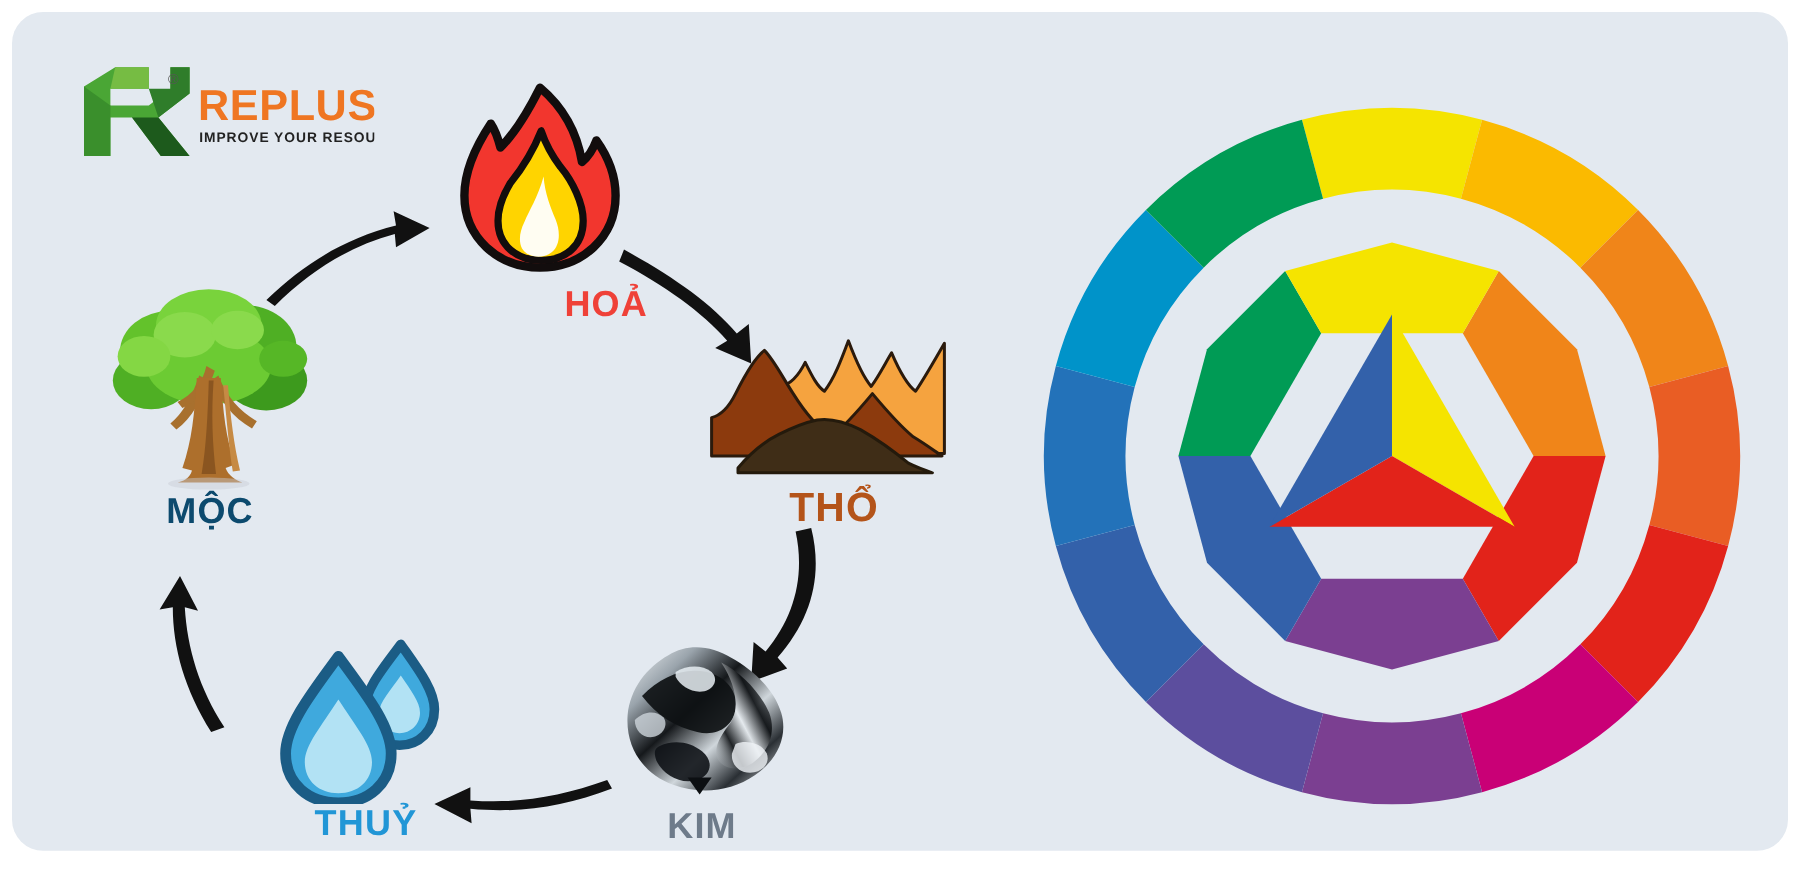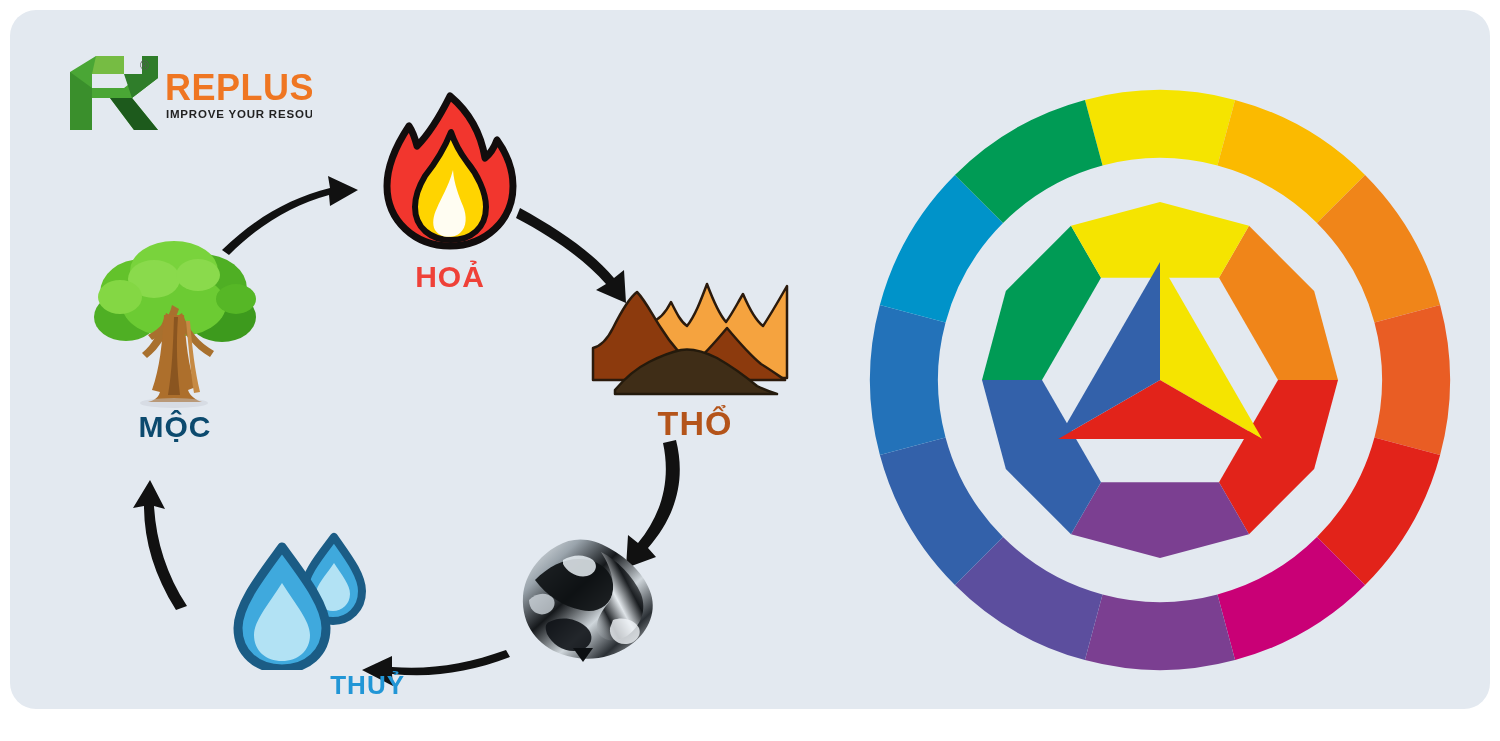--- a/index.html
+++ b/index.html
@@ -29,28 +29,28 @@
   .node .label{
     display:block;
     font-weight:bold;
     letter-spacing:1px;
     line-height:1;
     white-space:nowrap;
   }
 
   #node-moc{left:30px;top:195px;width:210px;}
   #node-moc .label{font-size:30px;color:#0c4a6e;margin-top:2px;}
-  #node-hoa{left:320px;top:48px;width:180px;}
+  #node-hoa{left:320px;top:25px;width:180px;text-align:right;}
   #node-hoa .label{font-size:30px;color:#ef4138;margin-top:4px;}
   #node-tho{left:530px;top:230px;width:250px;}
   #node-tho .label{font-size:34px;color:#b4541a;margin-top:6px;}
   #node-kim{left:450px;top:490px;width:190px;}
   #node-kim .label{font-size:30px;color:#6e7b8a;margin-top:4px;}
   #node-thuy{left:165px;top:485px;width:200px;}
-  #node-thuy .label{font-size:26px;color:#2196d6;margin-top:2px;text-align:right;}
+  #node-thuy .label{font-size:30px;color:#2196d6;margin-top:2px;}
 
   #arrows{position:absolute;left:0;top:0;width:810px;height:680px;pointer-events:none;}
 
   
   #wheel{position:absolute;left:850px;top:35px;width:610px;height:675px;}
   #wheel svg{display:block;}
 </style>
 </head>
 <body>
 
@@ -188,20 +188,21 @@
         <path d="M44 92 C 56 86, 70 88, 80 96 C 90 104, 88 116, 76 120
                  C 62 124, 48 116, 42 104 C 40 98, 40 94, 44 92 Z" fill="#101317" opacity="0.9"></path>
         <path d="M58 30 C 68 24, 80 24, 88 30 C 94 36, 90 44, 82 46
                  C 72 48, 62 42, 58 34 Z" fill="#e8eef3" opacity="0.85"></path>
         <path d="M108 90 C 118 86, 130 90, 134 98 C 137 106, 130 114, 120 114
                  C 110 114, 104 106, 105 98 Z" fill="#f0f4f7" opacity="0.8"></path>
         <path d="M24 70 C 32 62, 42 62, 48 68 C 52 74, 48 82, 40 84
                  C 32 86, 24 80, 24 70 Z" fill="#cdd5db" opacity="0.8"></path>
         <path d="M68 118 L78 132 L88 118 Z" fill="#0c0f12"></path>
       </svg>
+      <span class="label">KIM</span>
     </div>
 
     <div class="node" id="node-thuy">
       <svg class="glyph" width="150" height="145" viewBox="0 0 150 145" xmlns="http://www.w3.org/2000/svg">
         <path d="M104 12 C 118 32, 132 50, 132 66 C 132 84, 119 96, 103 96
                  C 87 96, 74 84, 74 66 C 74 50, 89 32, 104 12 Z" fill="#3fa9dd" stroke="#1b5c85" stroke-width="8" stroke-linejoin="round"></path>
         <path d="M104 38 C 112 50, 120 60, 120 69 C 120 79, 112 86, 103 86
                  C 94 86, 86 79, 86 69 C 86 60, 96 50, 104 38 Z" fill="#b2e2f4"></path>
         <path d="M52 22 C 74 52, 96 80, 96 103 C 96 128, 77 144, 52 144
                  C 27 144, 8 128, 8 103 C 8 80, 30 52, 52 22 Z" fill="#3fa9dd" stroke="#1b5c85" stroke-width="9" stroke-linejoin="round"></path>

